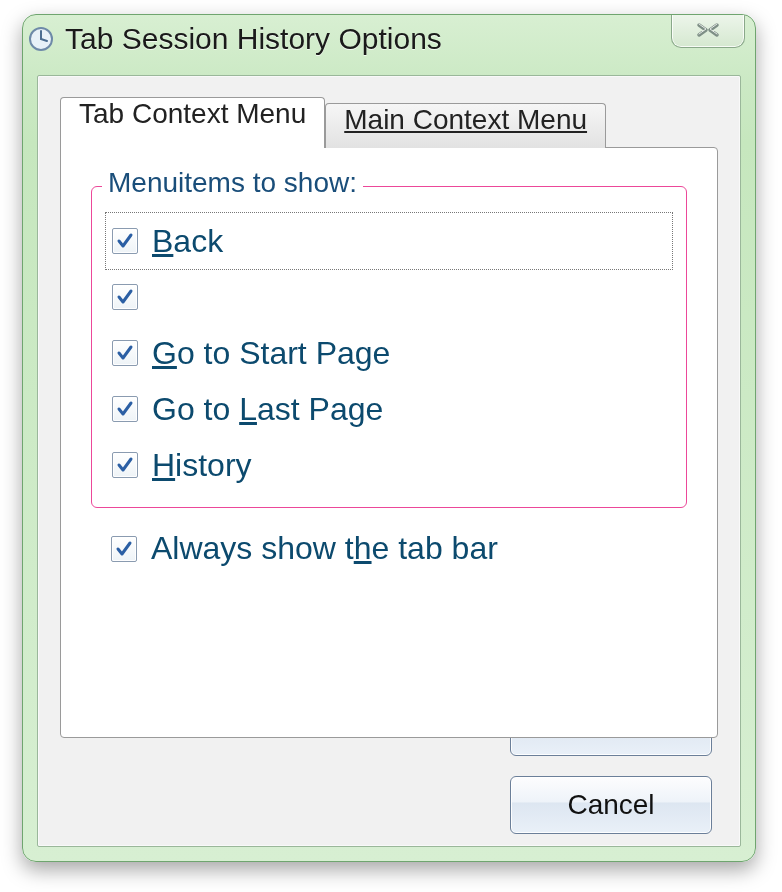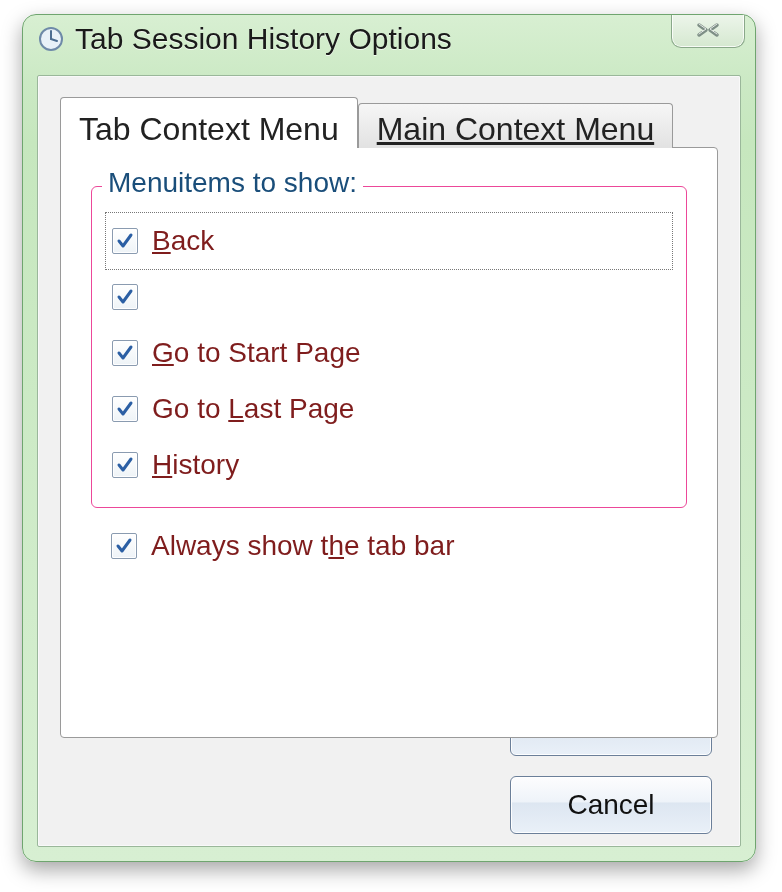--- a/index.html
+++ b/index.html
@@ -26,21 +26,21 @@
     border: 1px solid #6fa56f;
     background: linear-gradient(180deg, #d8efd2 0%, #cbe9c4 8%, #c6e7be 15%, #d7efd2 100%);
     box-shadow: 0 8px 20px rgba(0,0,0,0.35);
     overflow: hidden;
   }
   
   .titlebar {
     height: 48px;
     display: flex;
     align-items: center;
-    padding: 0 8px 0 14px;
+    padding: 0 8px 0 4px;
     position: relative;
   }
   .title-icon {
     width: 28px;
     height: 28px;
     margin-right: 10px;
     display: inline-block;
   }
   .title-text {
     font-size: 30px;
@@ -91,22 +91,22 @@
     display: flex;
     align-items: flex-end;
     height: 50px;
     position: relative;
     z-index: 2;
   }
   .tab {
     height: 48px;
     padding: 0 18px;
     display: flex;
-    align-items: flex-end;
-    font-size: 32px;
+    align-items: flex-start;
+    font-size: 28px;
     color: #222;
     border: 1px solid #9a9a9a;
     border-bottom: none;
     border-radius: 4px 4px 0 0;
     background: linear-gradient(180deg,#fdfdfd 0%, #ececec 100%);
     margin-right: 0px;
     position: relative;
     cursor: default;
   }
   .tab.active {
@@ -169,22 +169,22 @@
     background: linear-gradient(180deg,#ffffff 0%, #eef3f7 100%);
     box-shadow: inset 0 0 0 1px rgba(255,255,255,0.9);
     margin-right: 14px;
     display: flex;
     align-items: center;
     justify-content: center;
     flex: 0 0 auto;
   }
   .checkbox svg { display:block; }
   .check-label {
-    font-size: 28px;
-    color: #7f1d1d;
+    font-size: 32px;
+    color: #0c4a6e;
   }
   .check-label .ul { text-decoration: underline; }
 
   .outside-check {
     margin-top: 22px;
     display: flex;
     align-items: center;
     padding-left: 20px;
   }
 

